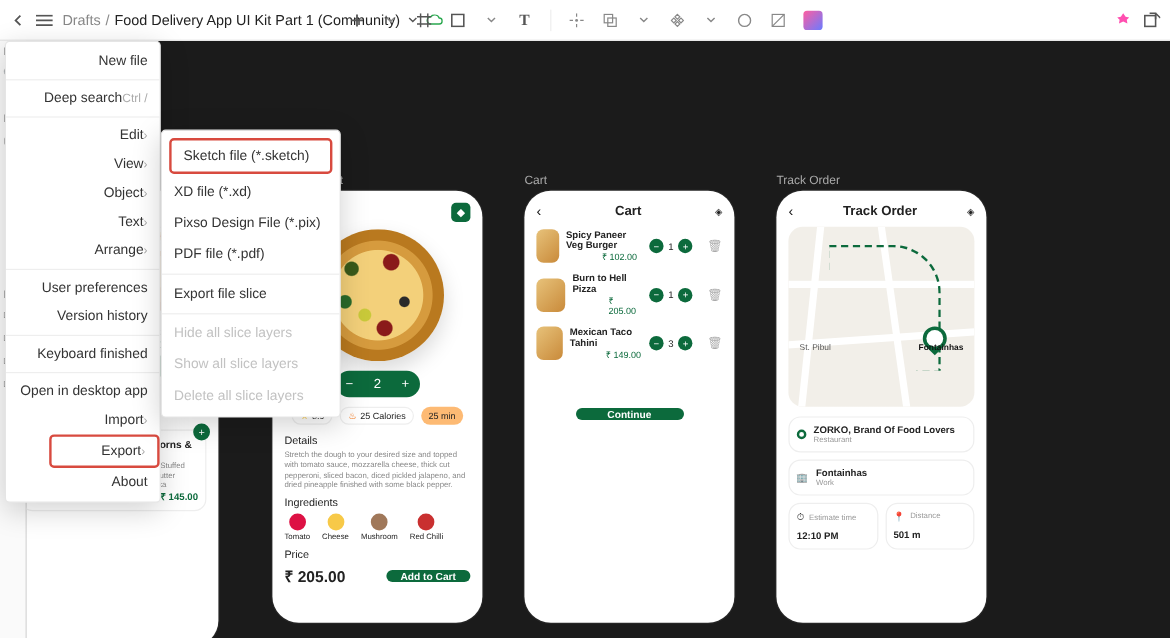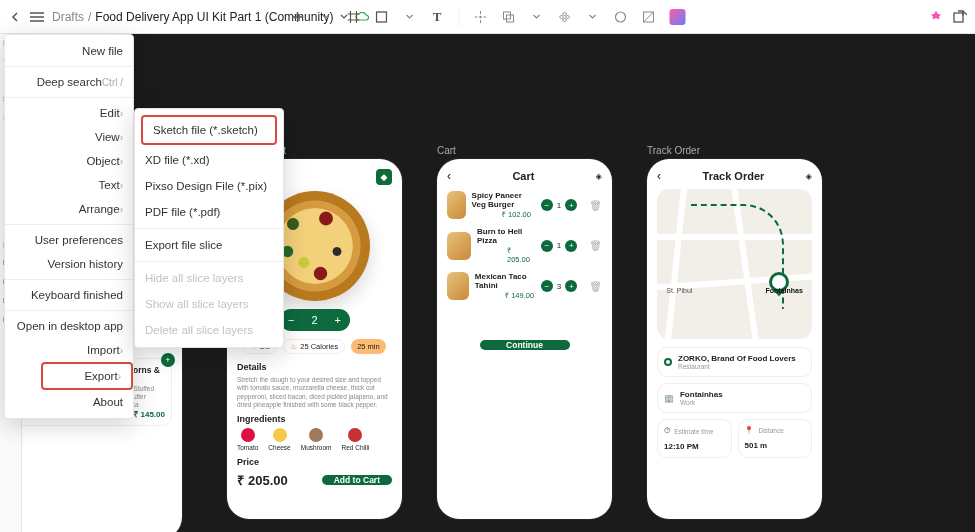--- a/index.html
+++ b/index.html
@@ -66,21 +66,21 @@
       radial-gradient(circle at 40% 65%, #c9c93a 0 5%, transparent 6%),
       radial-gradient(circle at 55% 75%, #8a1a1a 0 6%, transparent 7%),
       radial-gradient(circle at 25% 55%, #2a6a2a 0 5%, transparent 6%),
       radial-gradient(circle at 50% 50%, #f3d07a 0 48%, #d69b3e 49% 58%, #b9791f 59% 100%);
     box-shadow:0 8px 18px rgba(0,0,0,.15);
   }
   .qtybar { width:70px;height:22px;border-radius:12px;background:var(--green);color:#fff;margin:0 auto 8px;display:flex;align-items:center;justify-content:space-around;font-size:11px;}
   .chips { display:flex; gap:6px; justify-content:center; margin-bottom:8px;}
   .chip { border:1px solid #eee; border-radius:999px; padding:2px 6px; font-size:7.5px; display:flex; align-items:center; gap:3px;}
   .chip.solid { background:#fdba74; border:none;}
-  .h { font-weight:700; font-size:9px; margin:4px 0;}
+  .h { font-weight:400; font-size:9px; margin:4px 0;}
   .para { font-size:6.5px; color:#888; line-height:1.3;}
   .ing { display:flex; gap:10px; margin:4px 0 6px;}
   .ing div { text-align:center; font-size:6.5px;}
   .ing .c { width:14px;height:14px;border-radius:50%;margin:0 auto 2px;}
   .row-bottom { display:flex; justify-content:space-between; align-items:center;}
   .bigprice { font-weight:800; font-size:13px;}
   .cta { background:var(--green); color:#fff; border-radius:999px; padding:0 12px; font-size:8.5px; font-weight:700;}
 
   
   .phone2 { left:415px; top:125px;}

